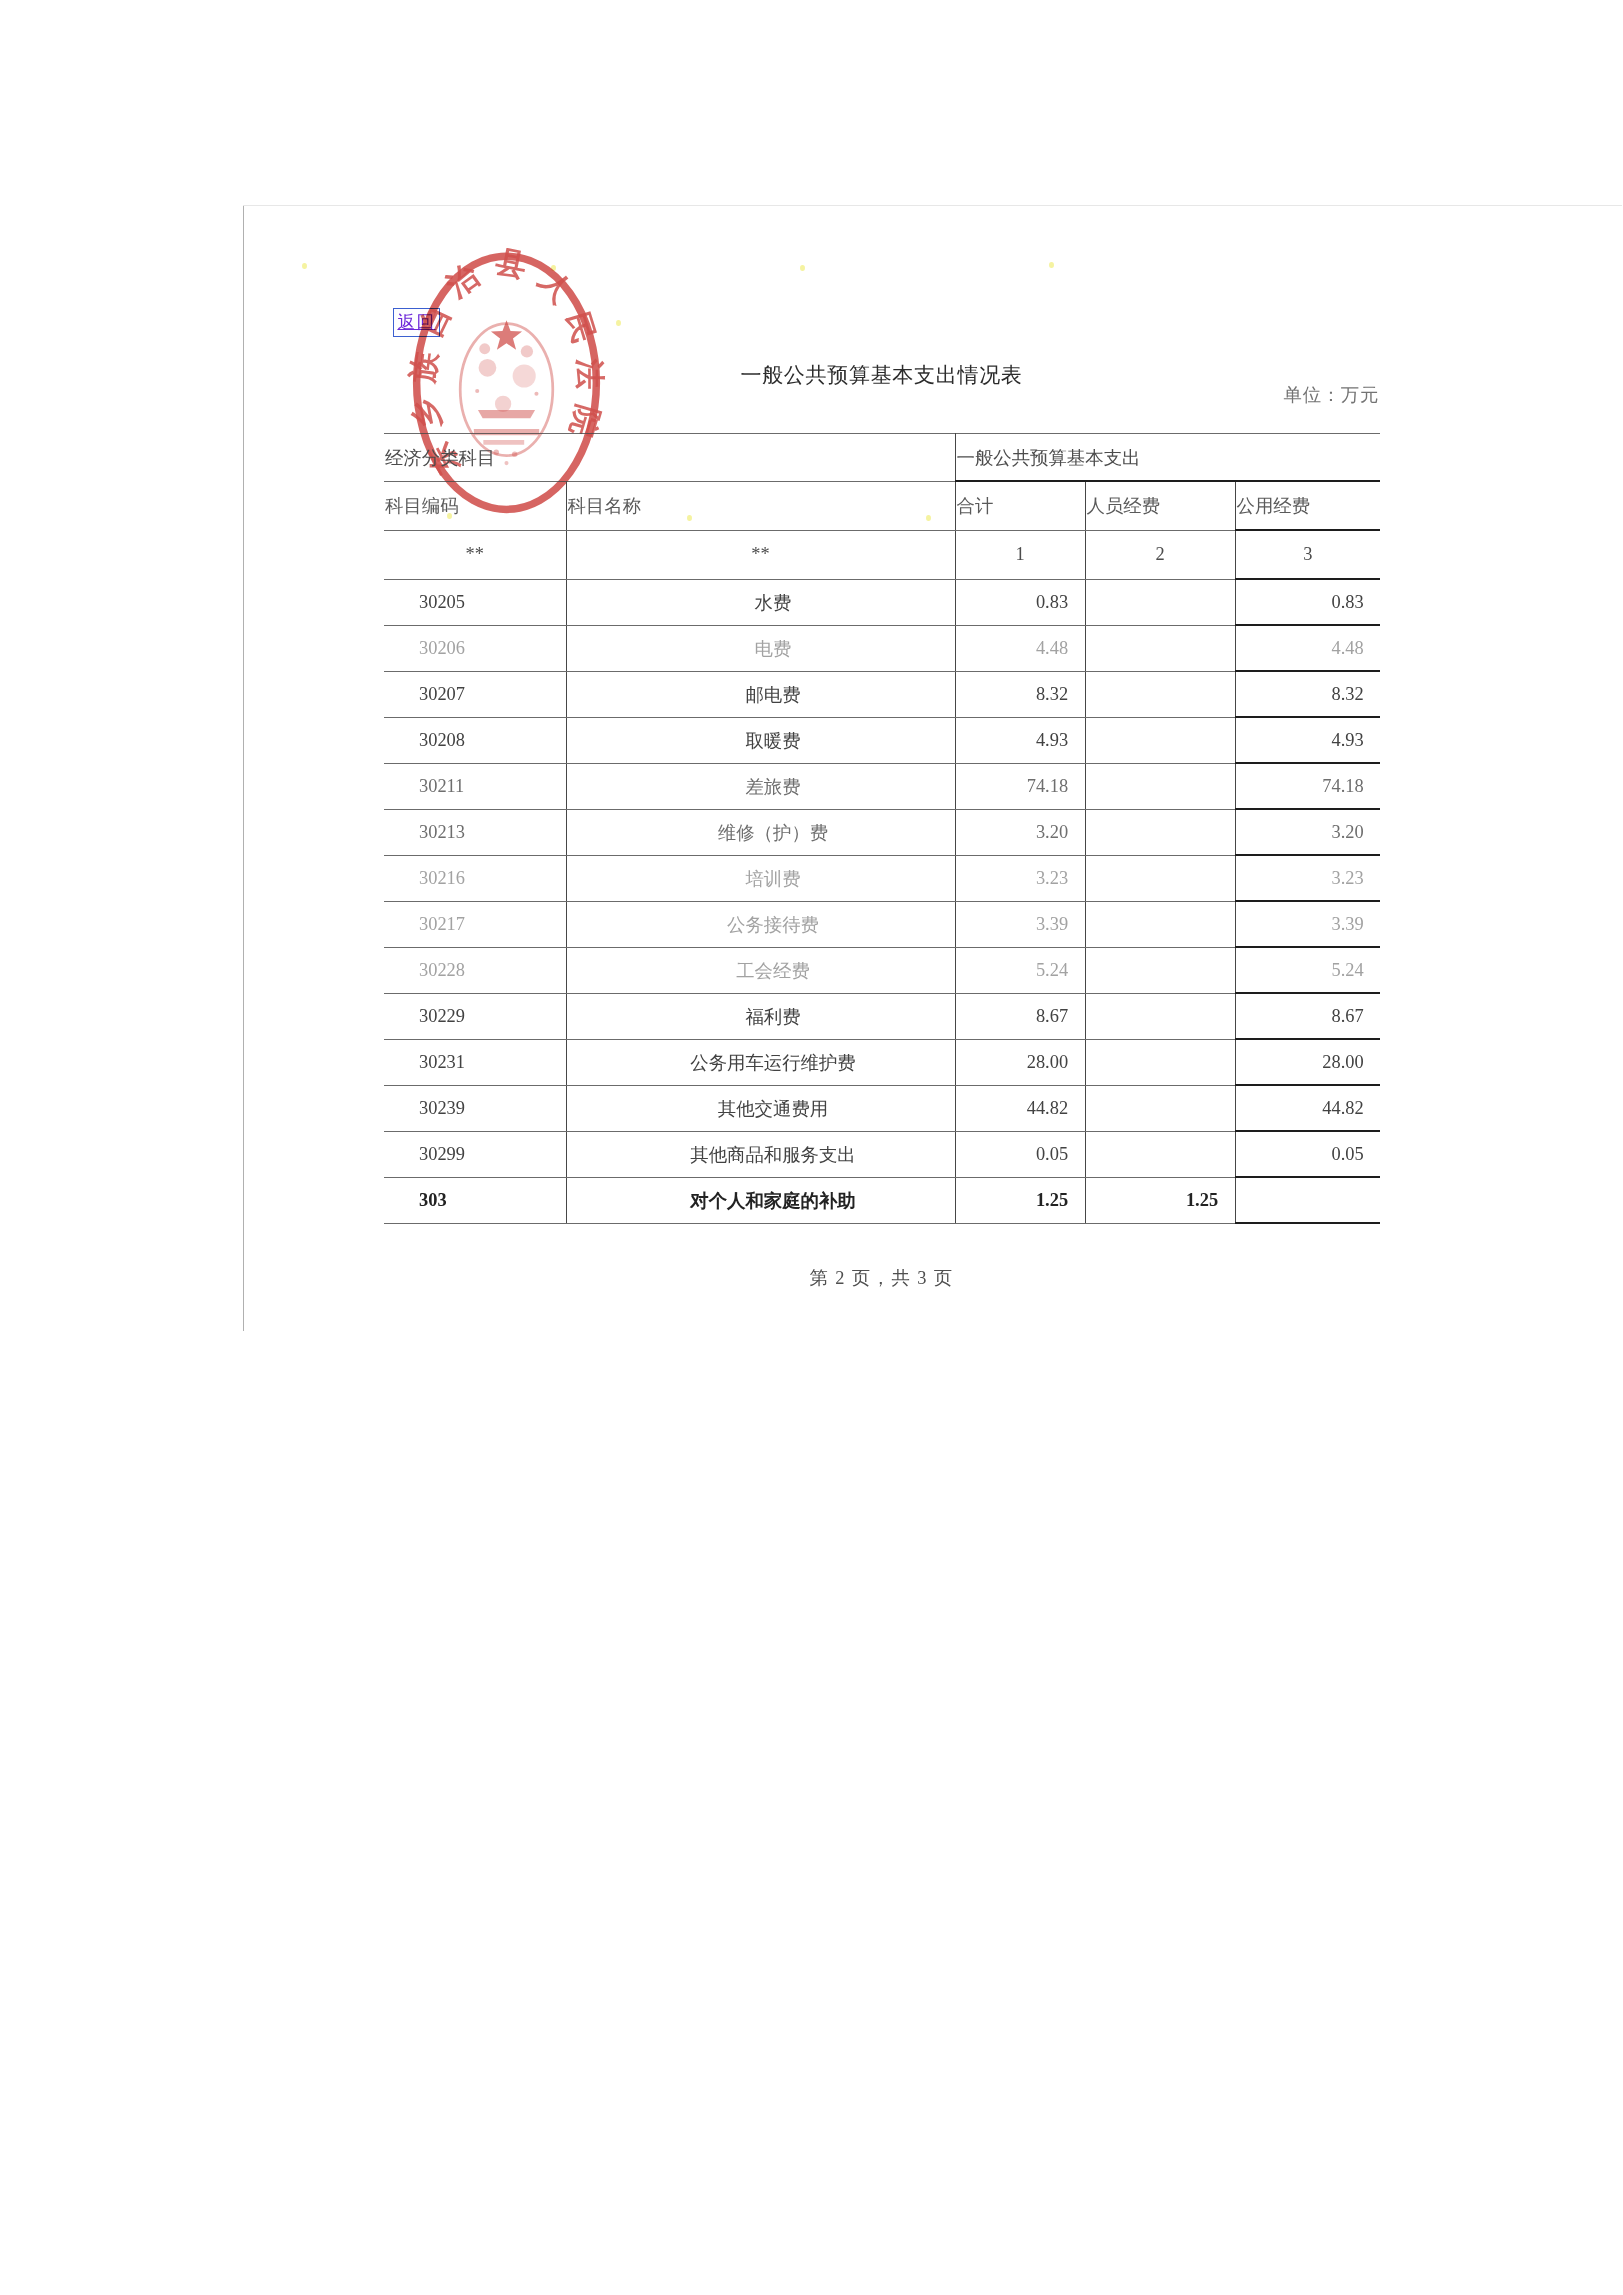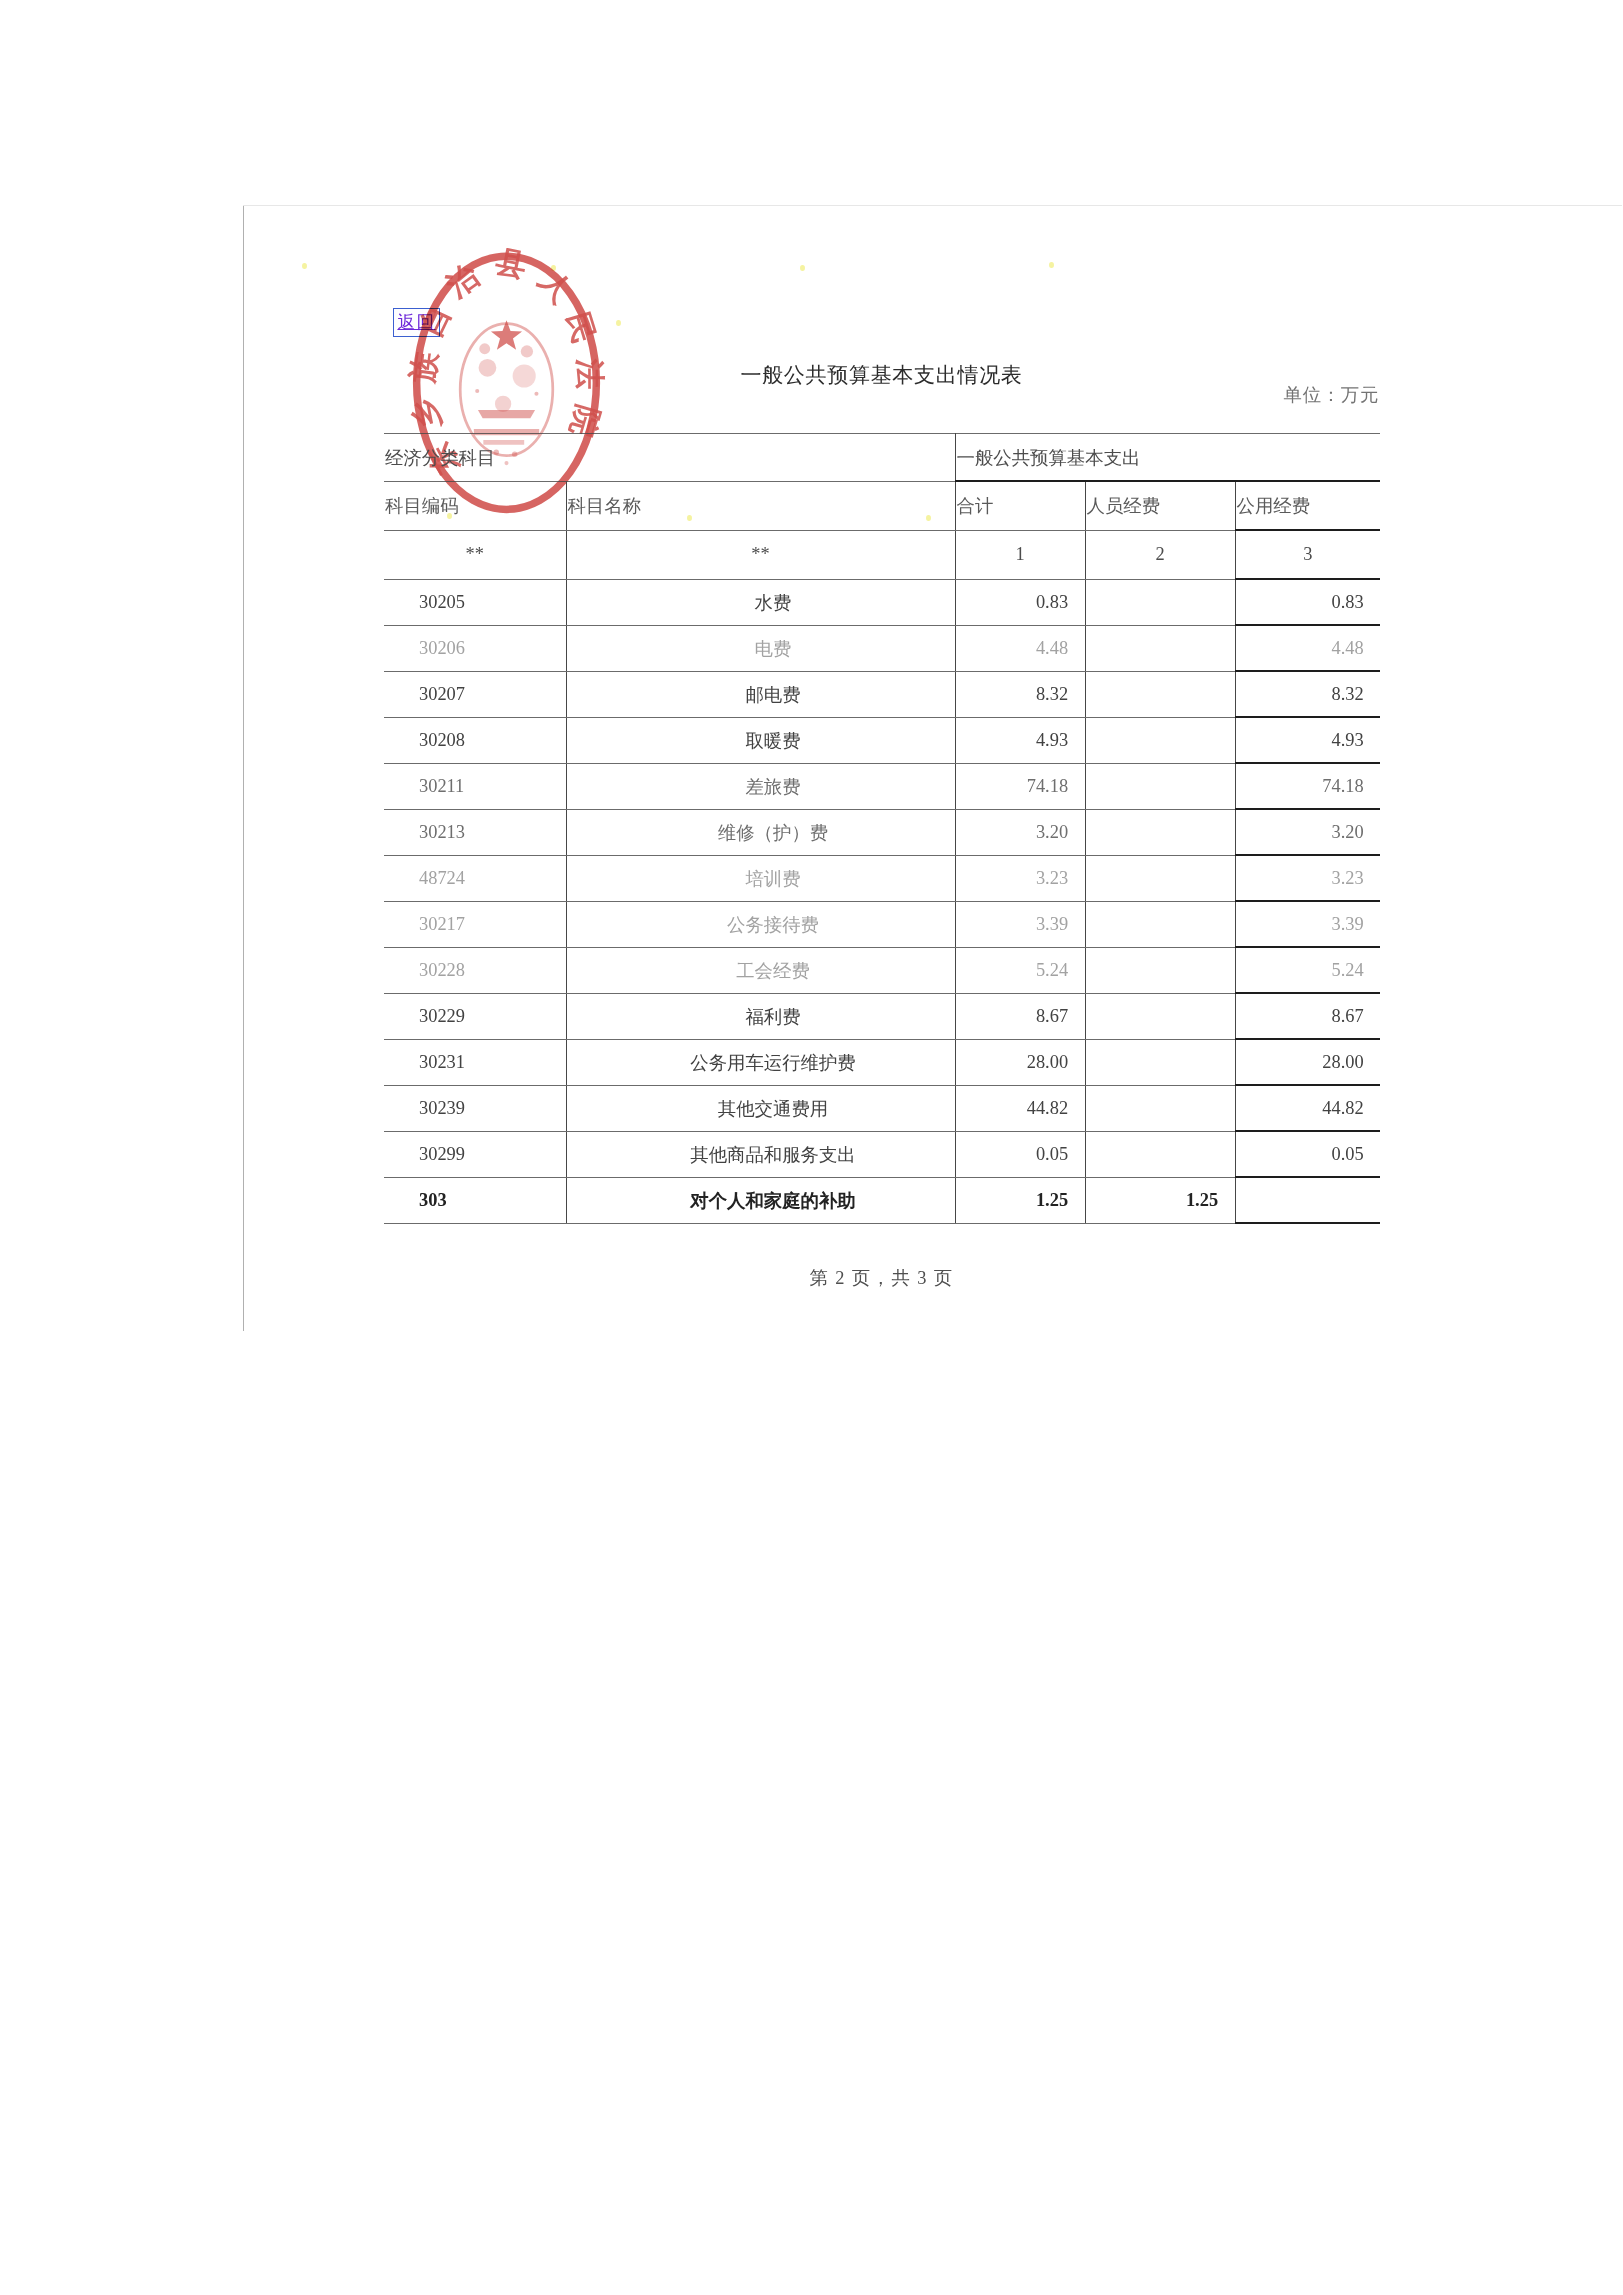--- a/index.html
+++ b/index.html
@@ -170,21 +170,21 @@
       <td class="c-val">74.18</td>
     </tr>
         <tr class="tone-medium">
       <td class="c-code">30213</td>
       <td class="c-name">维修（护）费</td>
       <td class="c-val">3.20</td>
       <td class="c-val"></td>
       <td class="c-val">3.20</td>
     </tr>
         <tr class="tone-light">
-      <td class="c-code">48724</td>
+      <td class="c-code">30216</td>
       <td class="c-name">培训费</td>
       <td class="c-val">3.23</td>
       <td class="c-val"></td>
       <td class="c-val">3.23</td>
     </tr>
         <tr class="tone-light">
       <td class="c-code">30217</td>
       <td class="c-name">公务接待费</td>
       <td class="c-val">3.39</td>
       <td class="c-val"></td>

